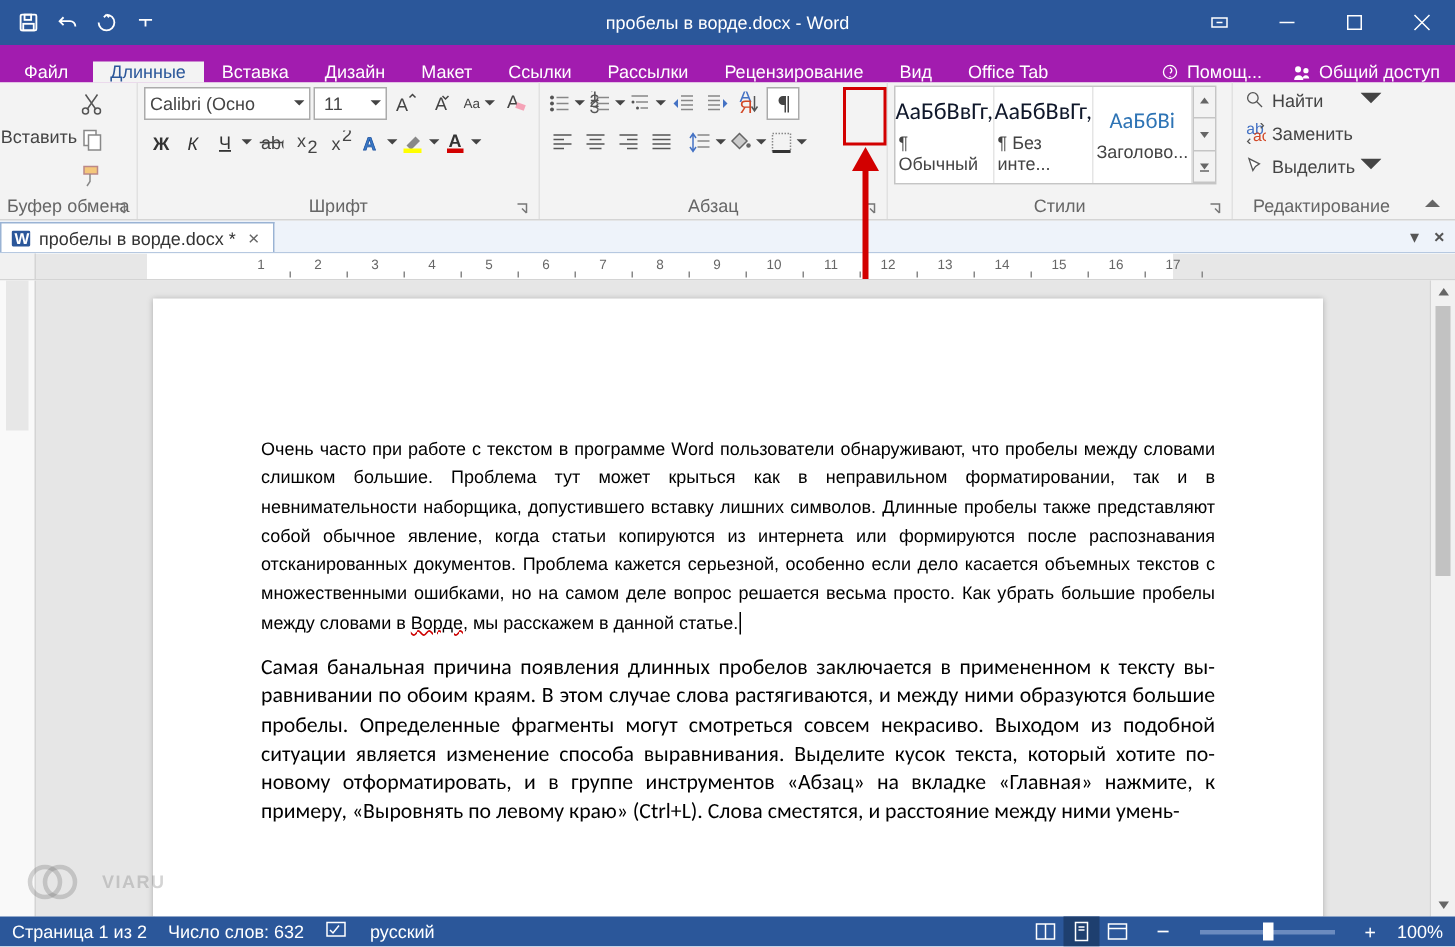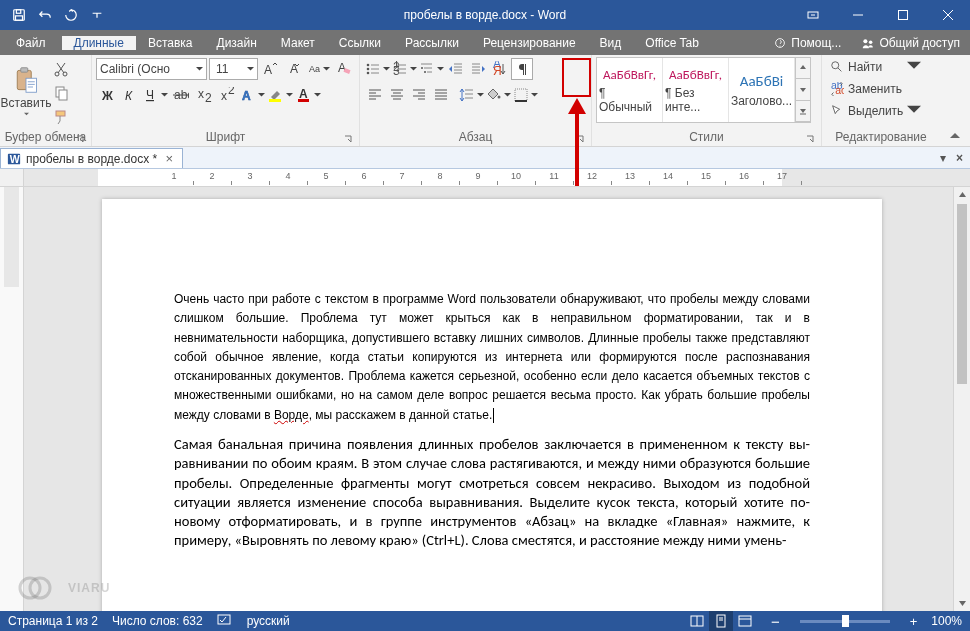--- a/index.html
+++ b/index.html
@@ -5,47 +5,47 @@
 *{box-sizing:border-box;margin:0;padding:0;font-family:"Segoe UI",Tahoma,sans-serif;font-size:12px;user-select:none}
 body{background:#fff;width:970px;height:631px;overflow:hidden;position:relative}
 .titlebar{background:#2b579a;height:30px;display:flex;align-items:center;color:#fff;position:relative}
 .qat{display:flex;align-items:center;padding-left:6px;gap:0}
 .qat-btn{width:26px;height:26px;display:flex;align-items:center;justify-content:center;color:#fff}
 .qat-btn svg{width:14px;height:14px;fill:none;stroke:#fff;stroke-width:1.4}
 .title-text{position:absolute;left:50%;transform:translateX(-50%);color:#fff;font-size:12px}
 .winbtns{margin-left:auto;display:flex;height:30px}
 .winbtn{width:45px;height:30px;display:flex;align-items:center;justify-content:center;color:#fff}
 .winbtn svg{width:12px;height:12px;stroke:#fff;stroke-width:1;fill:none}
-.ribbon-tabs{background:#737373;height:25px;display:flex;align-items:center;color:#fff}
+.ribbon-tabs{background:#a21caf;height:25px;display:flex;align-items:flex-end;color:#fff}
 .rtab{padding:0 12px;display:flex;align-items:center;font-size:12px;color:#fff;cursor:pointer}
 .rtab.active{background:#f3f3f3;color:#2b579a}
 .rtab.file{padding:0 16px}
 .rtab-spacer{flex:1}
 .help-btn,.share-btn{display:flex;align-items:center;padding:0 10px;gap:4px}
 .share-btn svg,.help-btn svg{width:14px;height:14px;fill:#fff}
 .ribbon{background:#f3f3f3;height:92px;border-bottom:1px solid #d4d4d4;display:flex;position:relative}
 .rgroup{border-right:1px solid #e1e1e1;padding:2px 4px 0 4px;display:flex;flex-direction:column;position:relative}
 .rgroup-body{flex:1;display:flex}
 .rgroup-label{text-align:center;font-size:11px;color:#666;height:16px;line-height:14px;position:relative}
 .dlauncher{position:absolute;right:0;bottom:0;width:14px;height:14px;display:flex;align-items:center;justify-content:center}
 .dlauncher svg{width:8px;height:8px;stroke:#777;fill:none;stroke-width:1}
 .rbtn{display:flex;align-items:center;justify-content:center;min-width:22px;height:22px;padding:0 1px;margin:1px 0}
 .rbtn svg{width:16px;height:16px}
-.rbtn-big{flex-direction:column;width:44px;height:66px;text-align:center;gap:2px;font-size:11px;color:#444}
+.rbtn-big{width:44px;height:66px;text-align:center;gap:2px;font-size:11px;color:#444}
 .rbtn-big svg{width:28px;height:28px}
 .rcol{display:flex;flex-direction:column}
 .rrow{display:flex;align-items:center}
 .font-combo{border:1px solid #ababab;background:#fff;height:22px;display:flex;align-items:center;padding:0 3px;font-size:11px;color:#444}
 .font-name{width:94px;overflow:hidden;white-space:nowrap}
 .font-size{width:32px;text-align:left;padding-left:3px}
 .drop-arrow{margin-left:2px}
 .drop-arrow svg{width:7px;height:7px;fill:#444}
 .styles-gallery{display:flex;border:1px solid #c5c5c5;background:#fff;height:66px}
 .style-item{width:66px;border-right:1px solid #e5e5e5;display:flex;flex-direction:column;align-items:center;justify-content:center;font-size:10px;color:#444;padding:2px}
-.style-preview{font-size:13px;color:#be185d;margin-bottom:4px;font-family:Calibri,sans-serif}
+.style-preview{font-size:16px;color:#0f172a;margin-bottom:4px;font-family:Calibri,sans-serif}
 .style-item.heading .style-preview{color:#2e74b5;font-size:15px}
 .style-spin{width:15px;display:flex;flex-direction:column;background:#f3f3f3;border-left:1px solid #c5c5c5}
 .style-spin div{flex:1;display:flex;align-items:center;justify-content:center;border-bottom:1px solid #c5c5c5}
 .style-spin svg{width:8px;height:8px;fill:#666}
 .edit-col{display:flex;flex-direction:column;gap:2px;padding-top:3px}
 .edit-item{display:flex;gap:4px;height:20px;padding:0 4px;font-size:11px;color:#444}
 .edit-item svg{width:14px;height:14px}
 .collapse-ribbon{position:absolute;right:4px;bottom:2px;width:16px;height:14px}
 .collapse-ribbon svg{width:10px;height:10px;fill:#666}
 .doc-tabs{height:22px;background:#eef3fa;border-bottom:1px solid #b6c8e0;display:flex;align-items:stretch}

